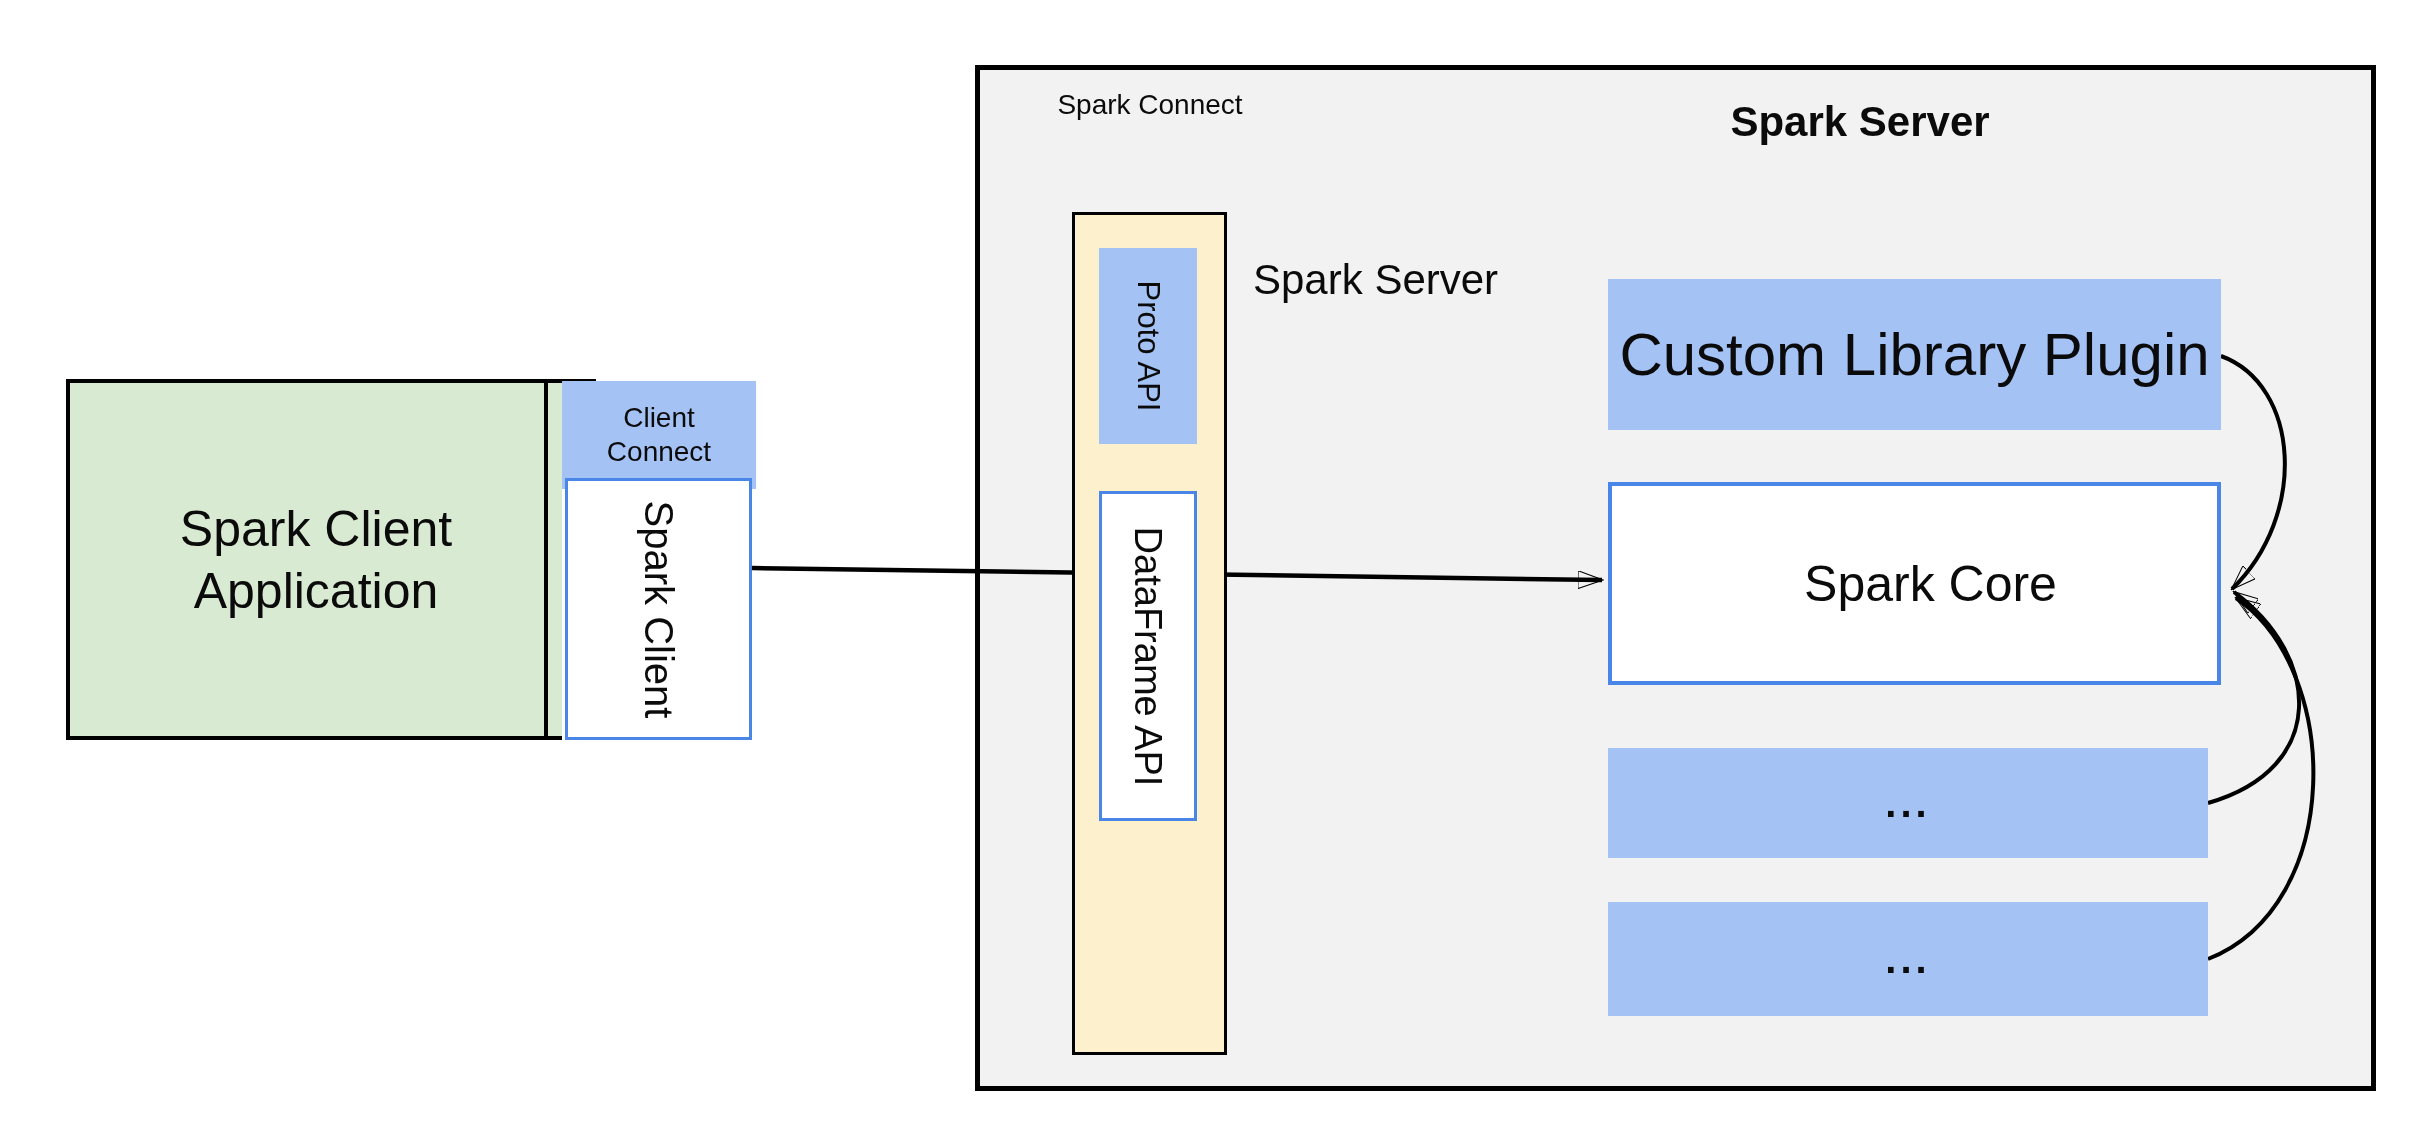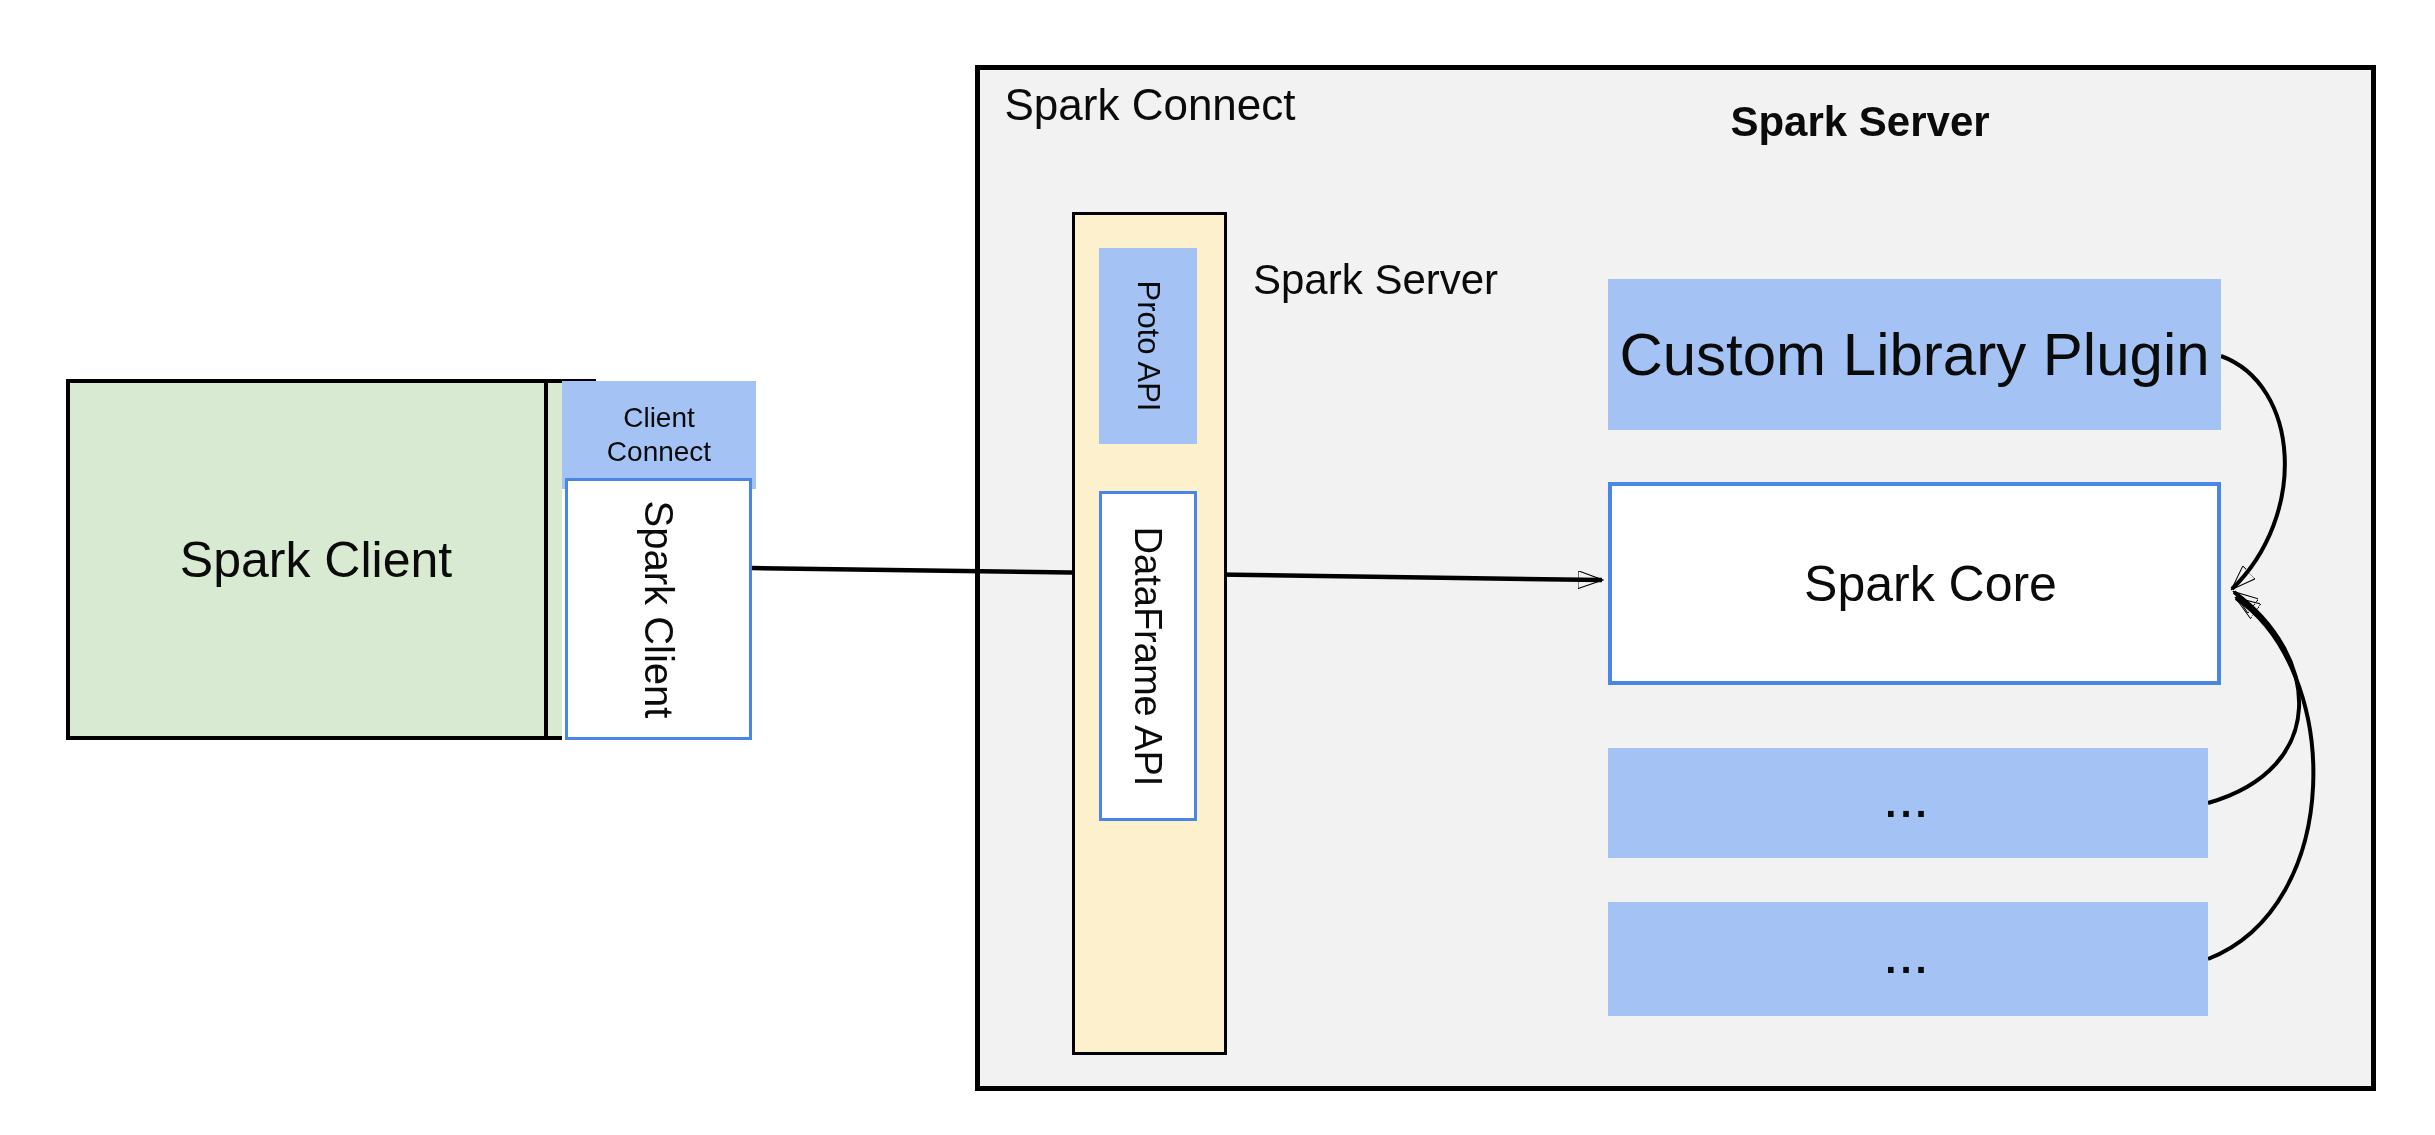--- a/index.html
+++ b/index.html
@@ -49,21 +49,21 @@
     background:var(--accent-blue,#a4c2f4); z-index:3; font-size:31px;
   }
   .dataframe-api-box {
     left:1099px; top:491px; width:98px; height:330px;
     background:#fff; border:3px solid var(--blue-border,#4a86e8); z-index:3; font-size:38px;
   }
   .vtext { transform:rotate(90deg); white-space:nowrap; }
 
   
   .connect-api-label { left:985px; top:76px; width:330px; z-index:2;
-    font-size:44px; line-height:57px; text-align:center; }
+    font-size:28px; line-height:57px; text-align:center; }
   .server-library-label { left:1253px; top:250px; width:330px; z-index:2;
     font-size:42px; line-height:59px; text-align:left; }
   .server-title { left:1610px; top:98px; width:500px; z-index:2;
     font-size:42px; font-weight:bold; text-align:center; }
 
   
   .plugin-box {
     left:1608px; top:279px; width:613px; height:151px;
     background:var(--accent-blue,#a4c2f4); z-index:2; font-size:60px;
   }
@@ -93,20 +93,21 @@
     </defs>
     <path d="M 752 568 L 1602 580" stroke-width="4.5" marker-end="url(#ah)"></path>
     <path d="M 2221 356 C 2300 385, 2308 515, 2232 589" stroke-width="4" marker-end="url(#ah)"></path>
     <path d="M 2208 803 C 2330 768, 2320 655, 2234 592" stroke-width="4" marker-end="url(#ah)"></path>
     <path d="M 2208 959 C 2345 905, 2342 670, 2236 598" stroke-width="4" marker-end="url(#ah)"></path>
   </svg>
 
   <div class="abs client-app-box center">
     <div>
       <span style="display:block">Spark Client</span>
+      <span style="display:block">Application</span>
     </div>
   </div>
   <div class="abs client-app-border-ext"></div>
   <div class="abs client-app-inner-line"></div>
 
   <div class="abs client-package-box center">
     <div>
       <span style="display:block">Client</span>
       <span style="display:block">Connect</span>
     </div>

